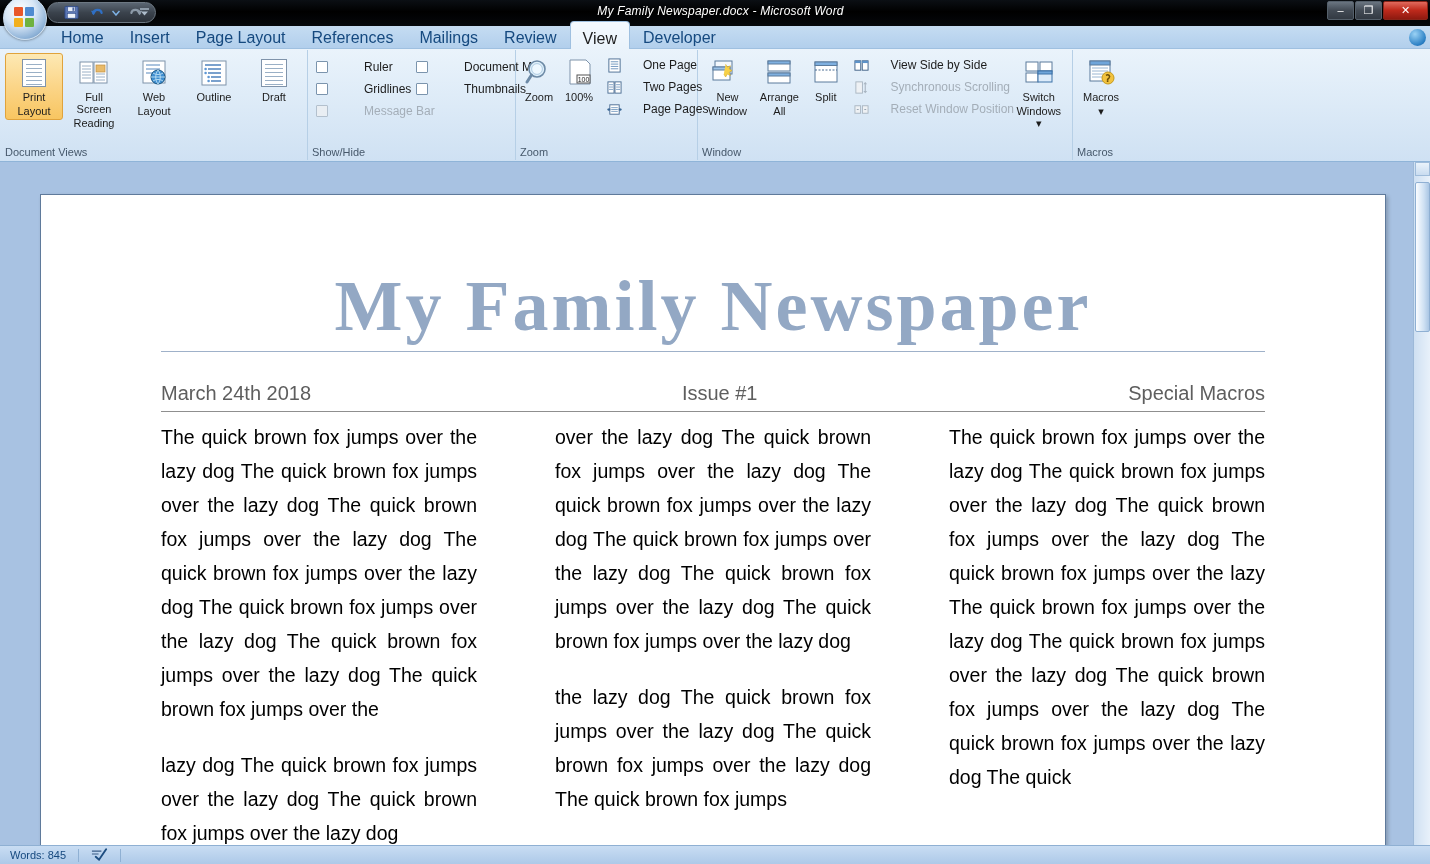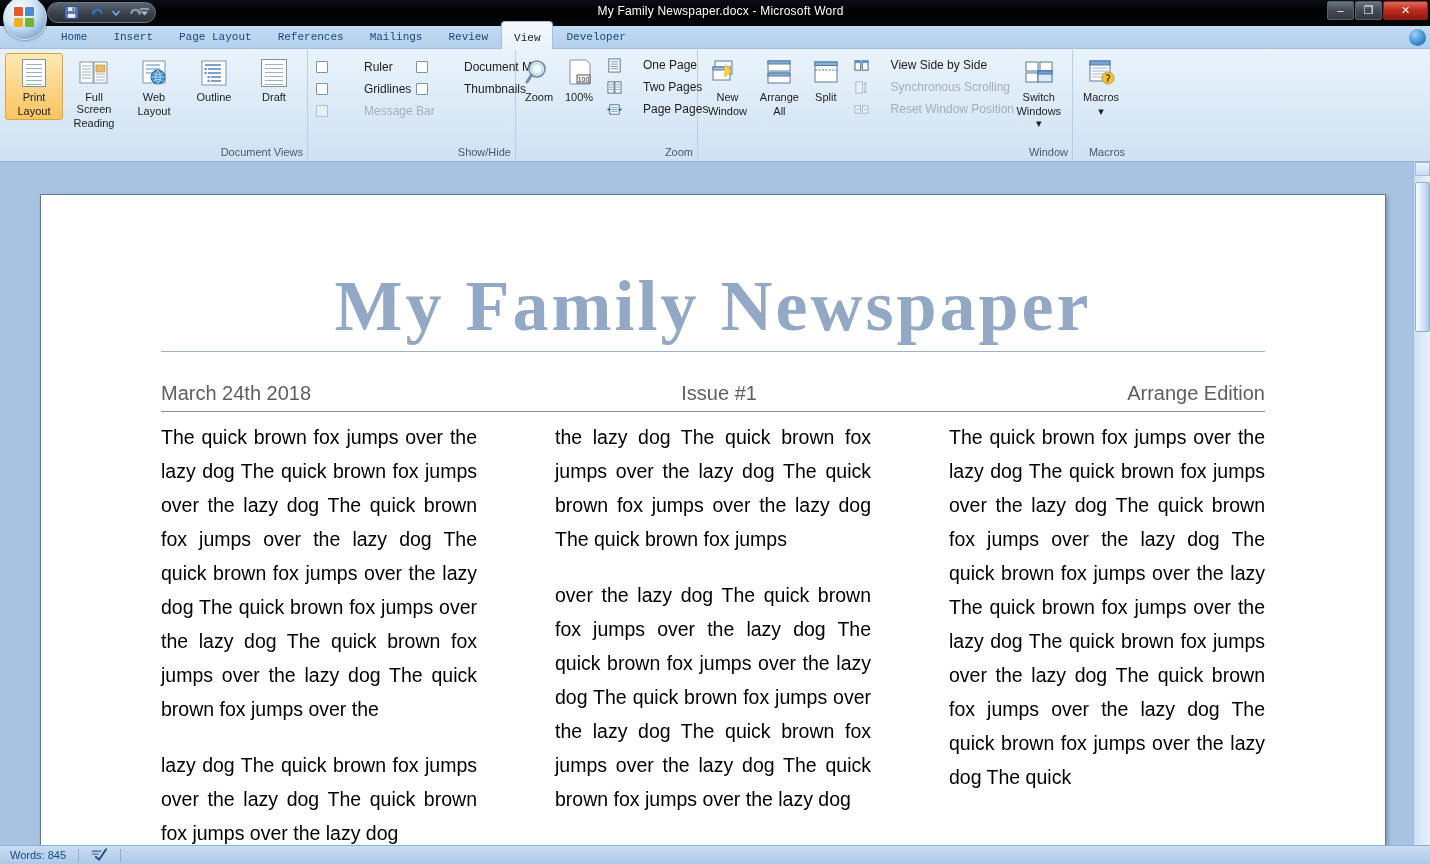--- a/index.html
+++ b/index.html
@@ -16,20 +16,21 @@
     height: 26px;
     background: linear-gradient(to bottom, #0b0f14 0%, #000000 45%, #05080c 100%);
     display: flex; align-items: center;
   }
   .title-text {
     position: absolute; left: 11px; right: 0; top: 4px;
     text-align: center;
     color: #ffffff; font-size: 12px;
     letter-spacing: .2px;
     pointer-events: none;
+    font-style: italic;
   }
   .orb {
     position: absolute; left: 3px; top: -4px;
     width: 44px; height: 44px; border-radius: 50%;
     background: radial-gradient(circle at 38% 32%, #fdfefe 0%, #d7e6f6 40%, #8fb3d8 72%, #5d82ad 100%);
     border: 1px solid #cfe0f0;
     box-shadow: 0 0 3px rgba(0,0,0,.6);
     z-index: 5;
     display: flex; align-items: center; justify-content: center;
   }
@@ -82,26 +83,25 @@
   .tabsrow {
     height: 23px;
     background: linear-gradient(to bottom, #c5dcf2 0%, #b2cfec 100%);
     display:flex; align-items:flex-end;
     padding-left: 48px;
     border-bottom: 1px solid #9fc0e0;
     position: relative;
   }
   .tab {
     padding: 9px 12px 3px 12px;
-    font-size: 11px; color: #15497f;
+    font-size: 16px; color: #15497f;
     cursor: pointer;
     border: 1px solid transparent;
     border-bottom: none;
     line-height: 15px;
-    font-family: Liberation Mono, monospace;
   }
   .tab.active {
     background: linear-gradient(to bottom,#f4f9fe 0%, #eaf3fb 100%);
     border-color: #9fc0e0;
     border-top-left-radius: 4px; border-top-right-radius: 4px;
     color: #1d1d1d;
     position: relative; top: 1px;
   }
   .help-btn {
     position:absolute; right: 4px; top: 3px;
@@ -121,21 +121,21 @@
   .group {
     position: relative;
     height: 110px;
     display: flex; flex-direction: column;
     border-right: 1px solid #b6cfe6;
     padding: 3px 4px 0 4px;
   }
   .group-body { flex: 1; display:flex; align-items: flex-start; gap: 2px; }
   .group-label {
     height: 15px; line-height: 15px;
-    text-align:right; font-size: 11px; color: #46586b;
+    text-align:left; font-size: 11px; color: #46586b;
   }
 
   .bigbtn {
     width: 58px;
     display:flex; flex-direction: column; align-items:center;
     padding: 3px 2px 2px;
     border: 1px solid transparent; border-radius: 3px;
     cursor: pointer; text-align:center;
   }
   .bigbtn.selected {
@@ -627,31 +627,31 @@
 
   <div class="page">
     <div class="doc-inner">
 
       <div class="doc-title">My Family Newspaper</div>
       <div class="title-rule"></div>
 
       <div class="byline">
         <span>March 24th 2018</span>
         <span>Issue #1</span>
-        <span>Arrange Edition</span>
+        <span>Special Macros</span>
       </div>
 
       <div class="columns">
         <div class="col">
           <p>The quick brown fox jumps over the lazy dog The quick brown fox jumps over the lazy dog The quick brown fox jumps over the lazy dog The quick brown fox jumps over the lazy dog The quick brown fox jumps over the lazy dog The quick brown fox jumps over the lazy dog The quick brown fox jumps over the</p>
           <p>lazy dog The quick brown fox jumps over the lazy dog The quick brown fox jumps over the lazy dog</p>
         </div>
         <div class="col">
+          <p>over the lazy dog The quick brown fox jumps over the lazy dog The quick brown fox jumps over the lazy dog The quick brown fox jumps over the lazy dog The quick brown fox jumps over the lazy dog The quick brown fox jumps over the lazy dog</p>
           <p>the lazy dog The quick brown fox jumps over the lazy dog The quick brown fox jumps over the lazy dog The quick brown fox jumps</p>
-          <p>over the lazy dog The quick brown fox jumps over the lazy dog The quick brown fox jumps over the lazy dog The quick brown fox jumps over the lazy dog The quick brown fox jumps over the lazy dog The quick brown fox jumps over the lazy dog</p>
         </div>
         <div class="col">
           <p>The quick brown fox jumps over the lazy dog The quick brown fox jumps over the lazy dog The quick brown fox jumps over the lazy dog The quick brown fox jumps over the lazy The quick brown fox jumps over the lazy dog The quick brown fox jumps over the lazy dog The quick brown fox jumps over the lazy dog The quick brown fox jumps over the lazy dog The quick</p>
         </div>
       </div>
 
     </div>
   </div>
 
   <div class="vscroll">

